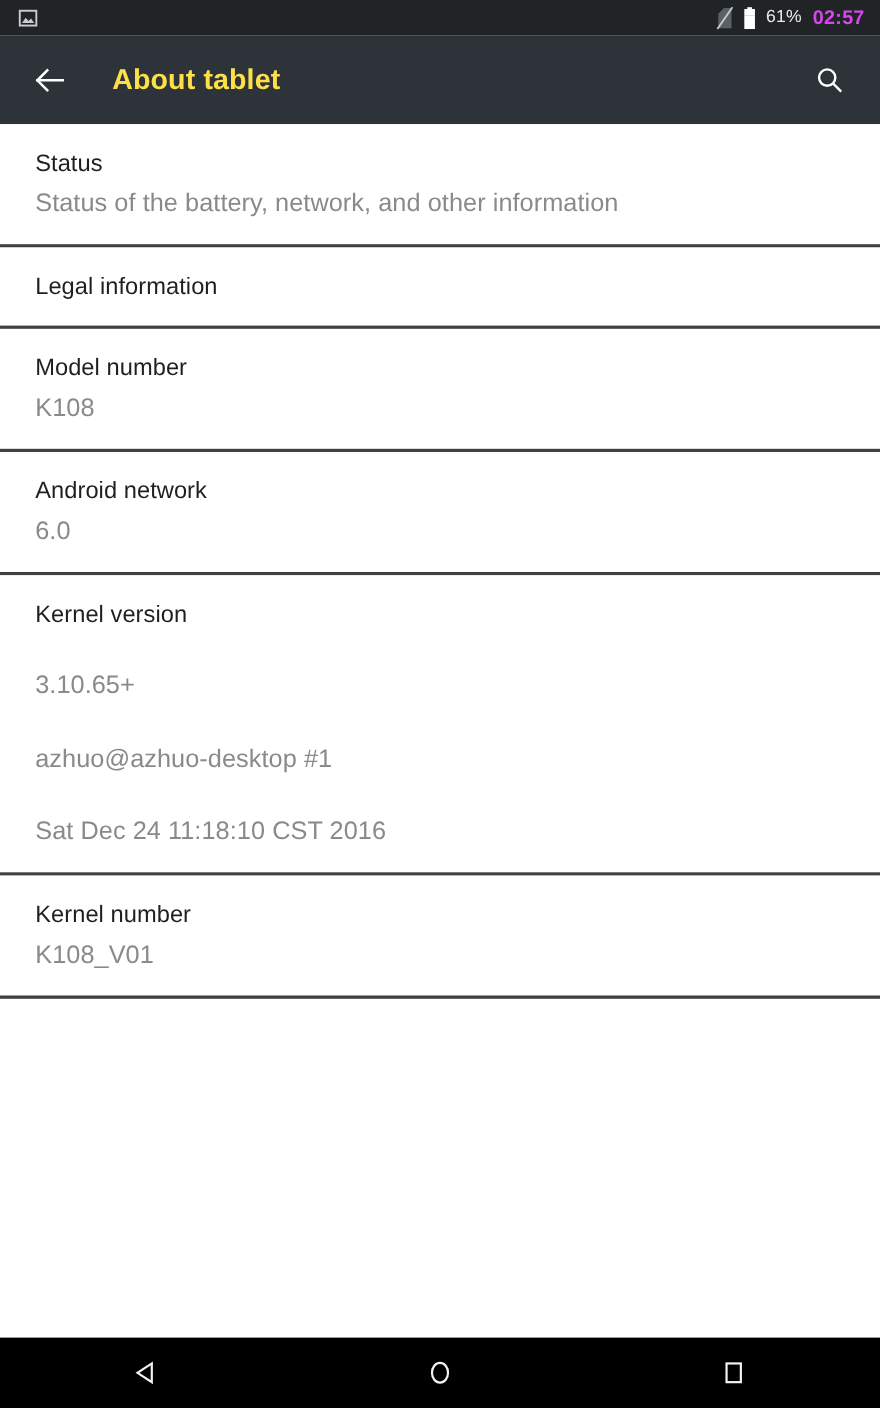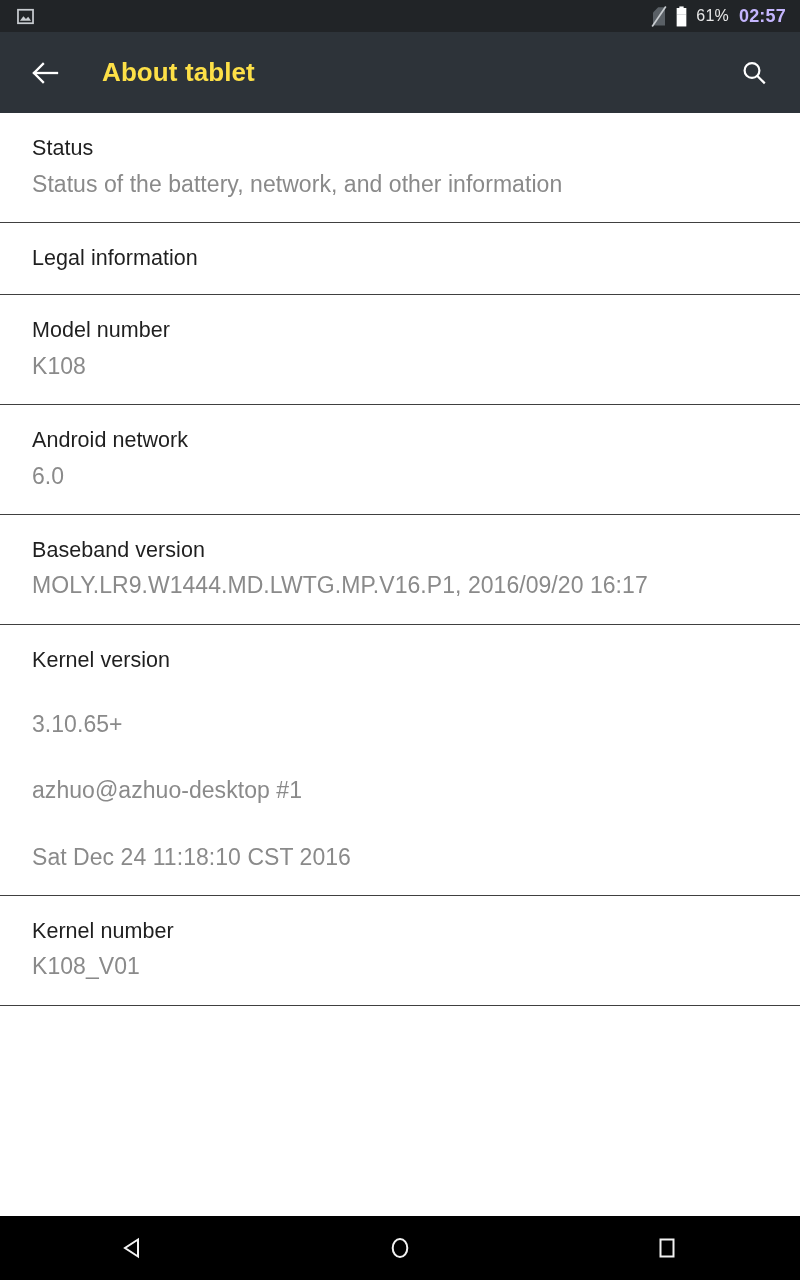--- a/index.html
+++ b/index.html
@@ -39,21 +39,21 @@
     align-items: center;
     gap: 8px;
   }
   .status-right {
     margin-left: auto;
     display: flex;
     align-items: center;
     gap: 8px;
   }
   .status-text {
-    color: #c4b5fd;
+    color: #d946ef;
     font-size: 17px;
     letter-spacing: 0.2px;
   }
   .status-text.battery-pct {
     color: #e8e8e8;
     font-size: 16px;
   }
   .status-text.clock {
     font-weight: bold;
     font-size: 18px;
@@ -101,21 +101,21 @@
   }
 
   
   .settings-list {
     flex: 1 1 auto;
     background: #ffffff;
     overflow: hidden;
   }
   .setting-row {
     padding: 22px 32px 22px 32px;
-    border-bottom: 1px solid #404040;
+    border-bottom: 3px solid #404040;
     background: #ffffff;
     cursor: pointer;
   }
   .setting-title {
     font-size: 21.5px;
     color: #1f1f1f;
     line-height: 1.28;
     letter-spacing: 0.05px;
   }
   .setting-summary {
@@ -208,24 +208,20 @@
     <div class="setting-row">
       <div class="setting-title">Model number</div>
       <div class="setting-summary">K108</div>
     </div>
 
     <div class="setting-row">
       <div class="setting-title">Android network</div>
       <div class="setting-summary">6.0</div>
     </div>
 
-    <div class="setting-row">
-      <div class="setting-title">Baseband version</div>
-      <div class="setting-summary">MOLY.LR9.W1444.MD.LWTG.MP.V16.P1, 2016/09/20 16:17</div>
-    </div>
 
     <div class="setting-row">
       <div class="setting-title">Kernel version</div>
       <div class="setting-summary">
         <span class="sub-line">3.10.65+</span>
         <span class="sub-line">azhuo@azhuo-desktop #1</span>
         <span class="sub-line">Sat Dec 24 11:18:10 CST 2016</span>
       </div>
     </div>
 

